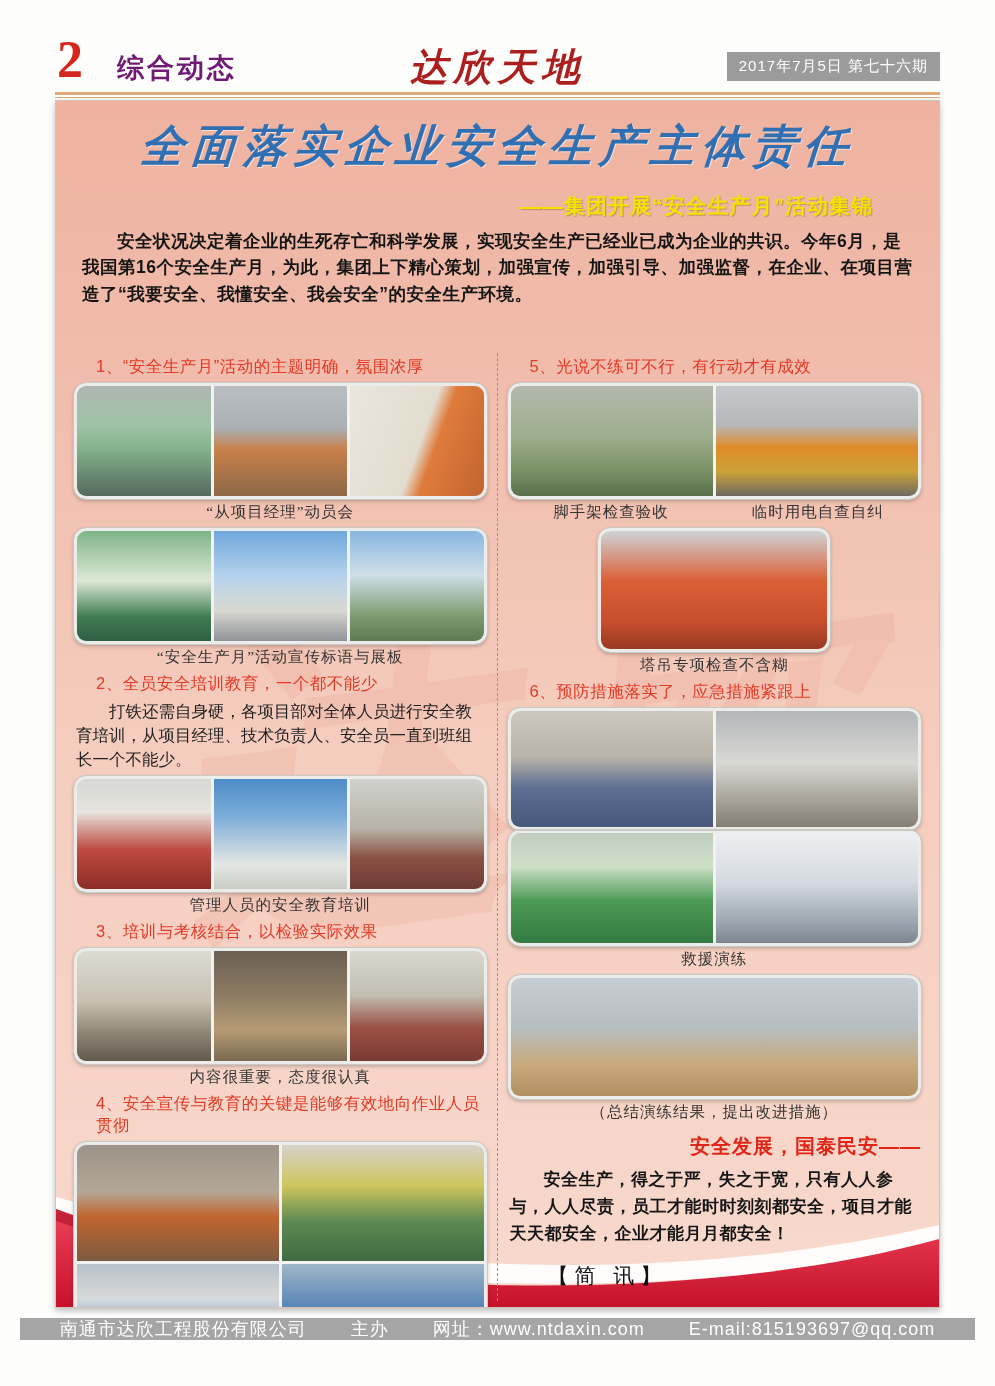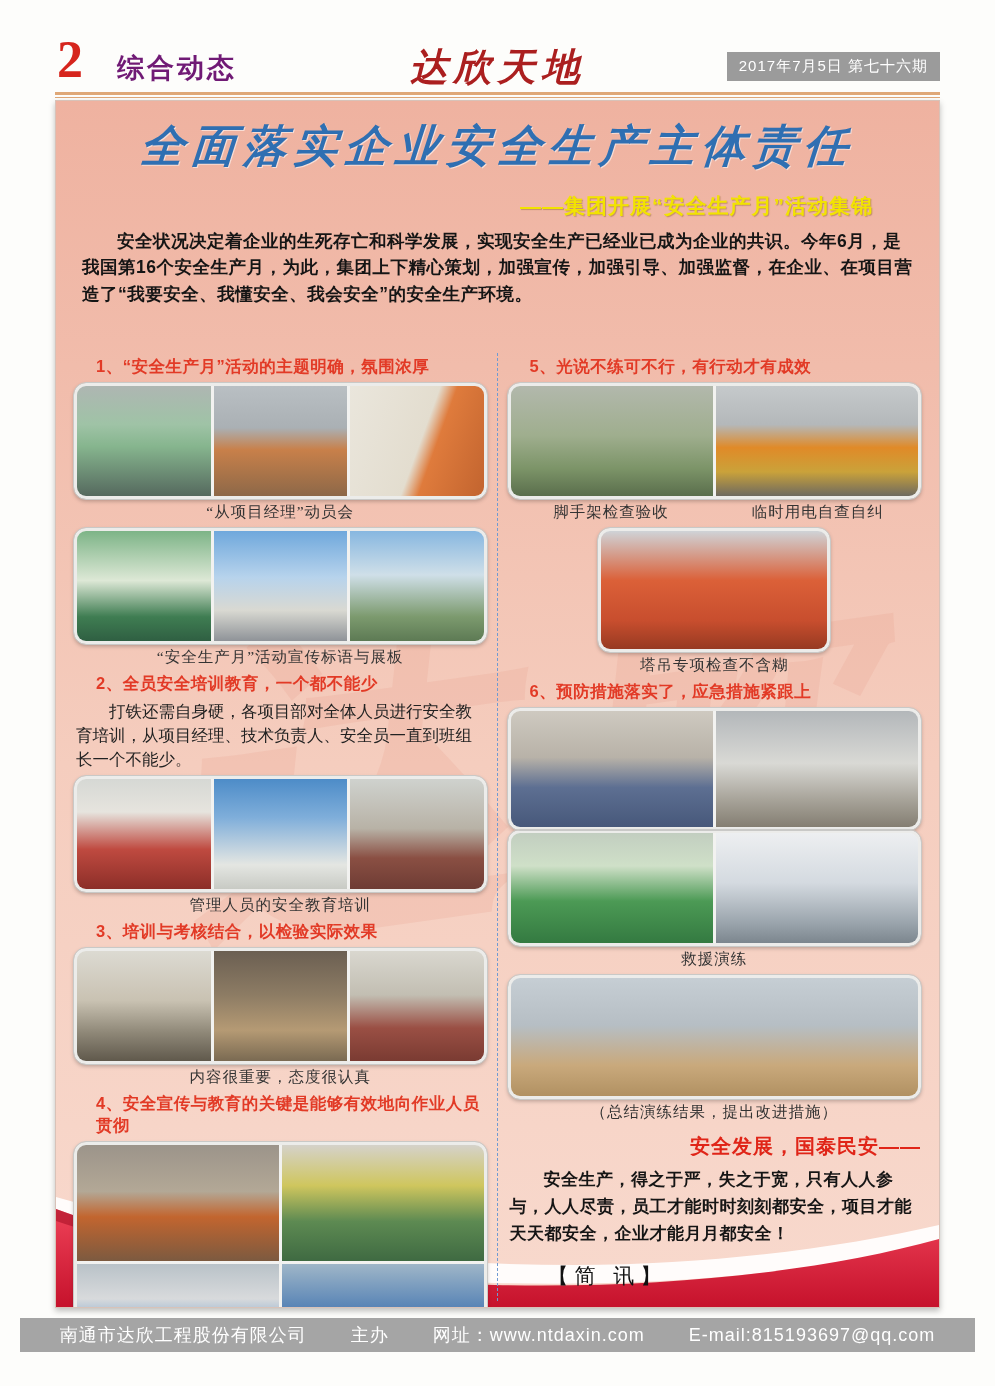--- a/index.html
+++ b/index.html
@@ -36,21 +36,21 @@
               font-size:21px; font-weight:bold; color:#f2e300;
               text-shadow:1px 1px 1px rgba(140,90,40,.45); letter-spacing:1px; }
   .intro { position:relative; z-index:2; margin:8px 26px 0 26px; font-size:17.5px; font-weight:bold;
            color:#151515; line-height:1.5; text-indent:2em; letter-spacing:.5px; }
 
   
   .cols { position:absolute; top:252px; left:8px; right:8px; bottom:6px; display:flex; z-index:2; }
   .col { width:50%; padding:0 10px; }
   .col-left { border-right:1px dashed #6f9bd3; }
 
-  .sec-head { color:#e23a26; font-weight:bold; font-size:16.5px; padding-left:22px;
+  .sec-head { color:#e23a26; font-weight:normal; font-size:16.5px; padding-left:22px;
               margin:3px 0 5px; letter-spacing:.5px; }
   .body-text { font-family:"Liberation Serif", serif; font-size:16.5px; color:#222;
                line-height:1.45; text-indent:2em; margin:0 2px 4px; }
   .caption { font-family:"Liberation Serif", serif; font-size:15.5px; color:#333;
              text-align:center; margin:3px 0 5px; letter-spacing:1px; }
   .caption-pair { display:flex; margin:3px 0 5px; }
   .caption-pair .caption { flex:1; margin:0; }
 
   .strip { display:flex; gap:3px; background:#f2f2f0; border:3px solid #ececea;
            outline:1px solid #c9c9c7; border-radius:12px; overflow:hidden;
@@ -98,21 +98,21 @@
   
   .closing-head { color:#e02518; font-weight:bold; font-size:20px; margin:10px 0 6px 2px; letter-spacing:1px;text-align:right; }
   .closing-body { font-size:17px; font-weight:bold; color:#151515; line-height:1.6;
                   text-indent:2em; margin:0 2px; letter-spacing:.5px; }
   .briefs-head { font-weight:normal; font-size:21px; color:#111; margin:14px 0 6px 40px; letter-spacing:6px; }
 
   
   .swoosh { position:absolute; left:0; bottom:0; width:100%; height:112px; z-index:1; }
 
   
-  .footer-bar { position:absolute; left:20px; right:20px; top:1318px; height:34px;
+  .footer-bar { position:absolute; left:20px; right:20px; top:1318px; height:22px;
                 background:#a5a5a5; color:#fff; display:flex; align-items:center;
                 justify-content:center; gap:44px; font-size:18px; letter-spacing:1px; }
   .footer-bar span { white-space:nowrap; }
 </style>
 </head>
 <body>
 
 <div class="page">
 
   <div class="header">

